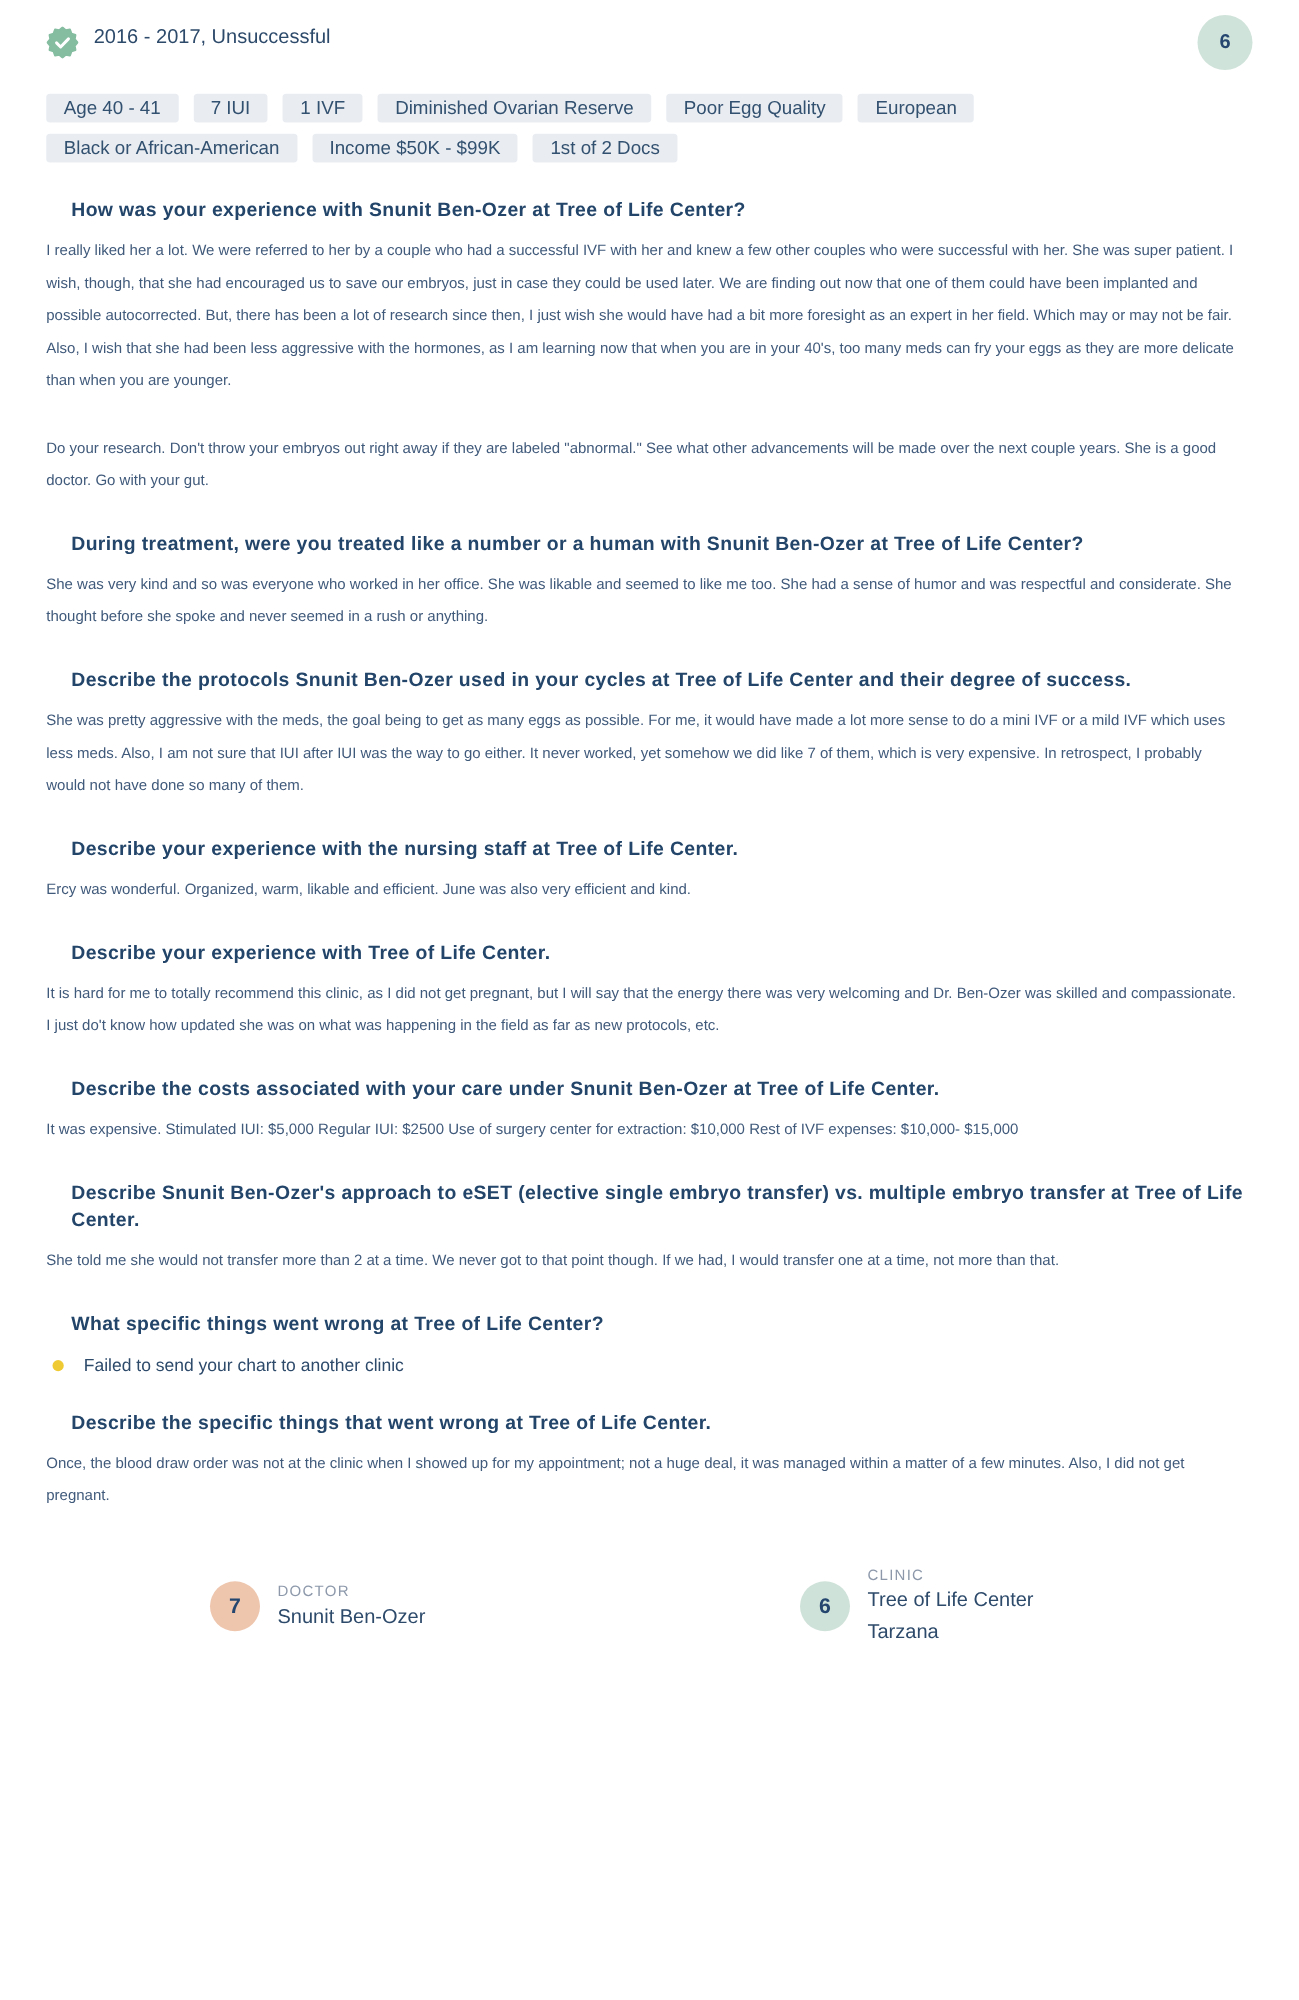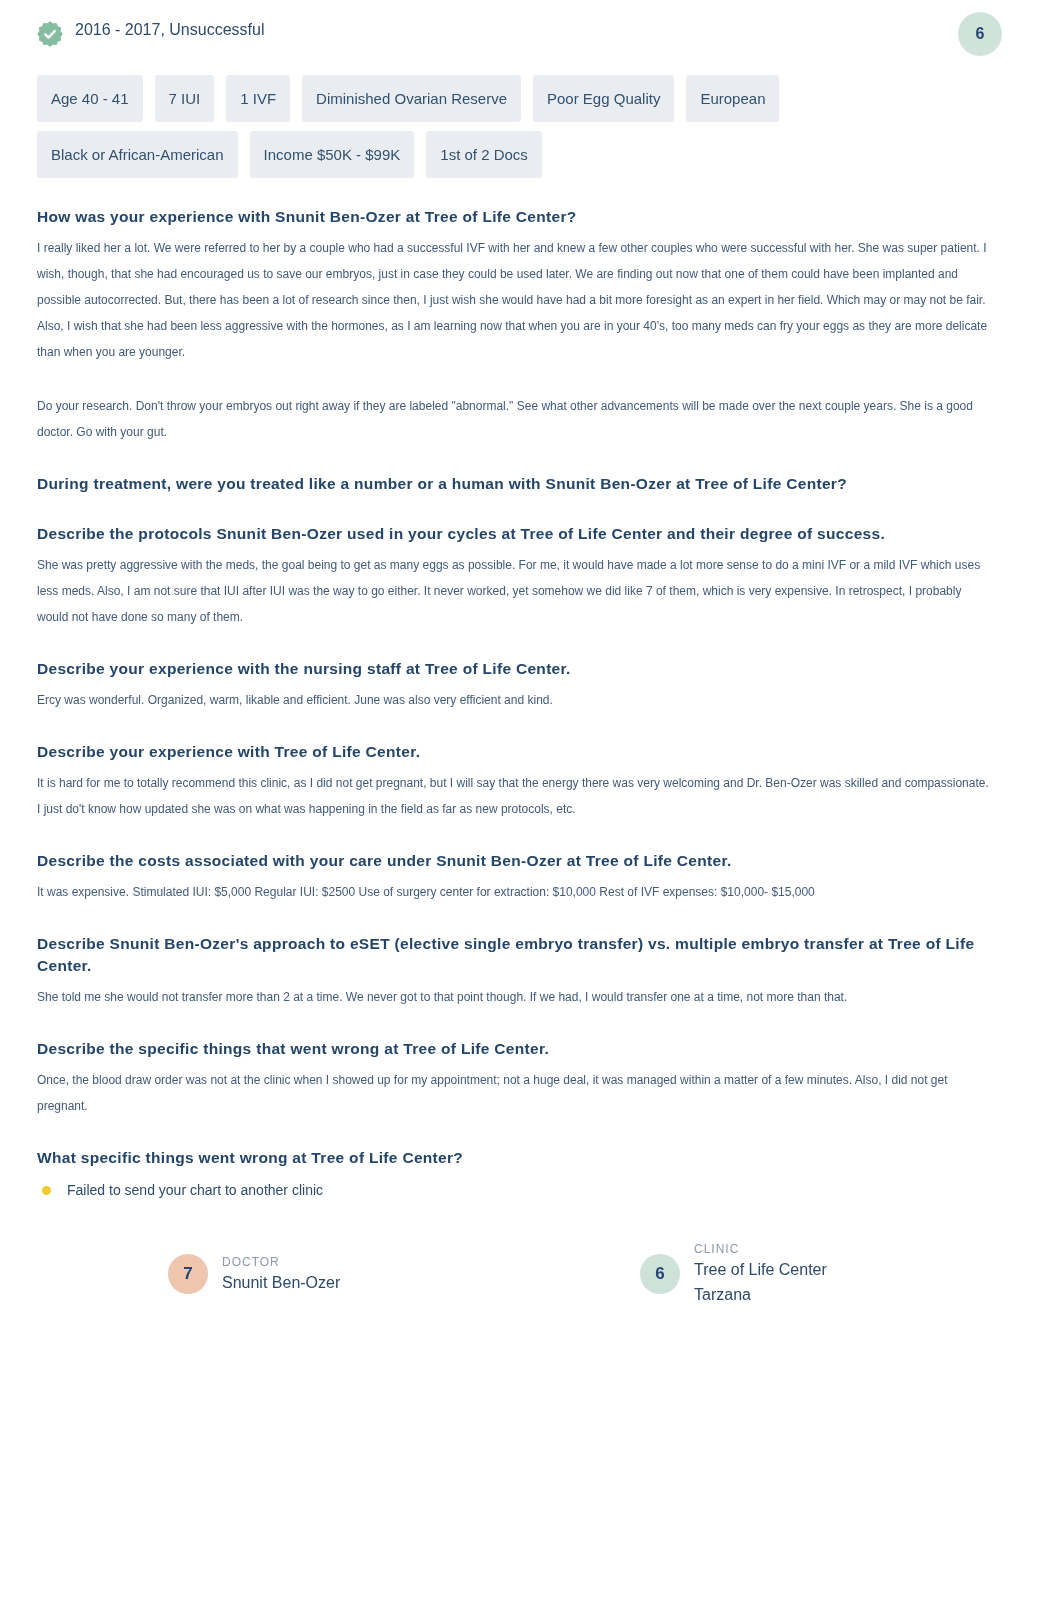--- a/index.html
+++ b/index.html
@@ -20,29 +20,30 @@
     background: #d0e3da; color: #24466f;
     display: flex; align-items: center; justify-content: center;
     font-size: 16px; font-weight: bold;
   }
 
   
   .tags { margin-top: 19px; display: flex; flex-wrap: wrap; gap: 9px 12px; max-width: 800px; }
   .tag {
     background: #e9edf2; color: #32506f;
     font-size: 15px; line-height: 1;
-    padding: 16px 14px; border-radius: 3px; white-space: nowrap;
+    padding: 4px 14px; border-radius: 3px; white-space: nowrap;
   }
 
   
   .qa { margin-top: 28px; }
   .qa h3 {
     font-size: 15.5px; font-weight: bold; color: #234569;
     line-height: 22px; letter-spacing: 0.02em; margin-bottom: 7px;
     max-width: 958px;
+    margin-left: 20px;
   }
   .qa p { font-size: 12px; line-height: 26px; color: #405a7b; max-width: 958px; }
 
   .issue-row { display: flex; align-items: center; gap: 16px; margin-top: 13px; padding-left: 5px; }
   .dot { width: 9px; height: 9px; border-radius: 50%; background: #f0ca32; flex: 0 0 auto; }
   .issue-row span:last-child { font-size: 14px; color: #2d4a6b; }
 
   
   .footer { margin-top: 44px; display: flex; padding-left: 131px; }
   .f-block { display: flex; align-items: center; gap: 14px; }
@@ -92,20 +93,21 @@
     <h3>How was your experience with Snunit Ben-Ozer at Tree of Life Center?</h3>
     <p>I really liked her a lot. We were referred to her by a couple who had a successful IVF with her and knew a few other couples who were successful with her. She was super patient. I wish, though, that she had encouraged us to save our embryos, just in case they could be used later. We are finding out now that one of them could have been implanted and possible autocorrected. But, there has been a lot of research since then, I just wish she would have had a bit more foresight as an expert in her field. Which may or may not be fair. Also, I wish that she had been less aggressive with the hormones, as I am learning now that when you are in your 40's, too many meds can fry your eggs as they are more delicate than when you are younger.</p>
   </section>
 
   <section class="qa">
     <p>Do your research. Don't throw your embryos out right away if they are labeled "abnormal." See what other advancements will be made over the next couple years. She is a good doctor. Go with your gut.</p>
   </section>
 
   <section class="qa">
     <h3>During treatment, were you treated like a number or a human with Snunit Ben-Ozer at Tree of Life Center?</h3>
+    <p>She was very kind and so was everyone who worked in her office. She was likable and seemed to like me too. She had a sense of humor and was respectful and considerate. She thought before she spoke and never seemed in a rush or anything.</p>
   </section>
 
   <section class="qa">
     <h3>Describe the protocols Snunit Ben-Ozer used in your cycles at Tree of Life Center and their degree of success.</h3>
     <p>She was pretty aggressive with the meds, the goal being to get as many eggs as possible. For me, it would have made a lot more sense to do a mini IVF or a mild IVF which uses less meds. Also, I am not sure that IUI after IUI was the way to go either. It never worked, yet somehow we did like 7 of them, which is very expensive. In retrospect, I probably would not have done so many of them.</p>
   </section>
 
   <section class="qa">
     <h3>Describe your experience with the nursing staff at Tree of Life Center.</h3>
     <p>Ercy was wonderful. Organized, warm, likable and efficient. June was also very efficient and kind.</p>
@@ -120,30 +122,30 @@
     <h3>Describe the costs associated with your care under Snunit Ben-Ozer at Tree of Life Center.</h3>
     <p>It was expensive. Stimulated IUI: $5,000 Regular IUI: $2500 Use of surgery center for extraction: $10,000 Rest of IVF expenses: $10,000- $15,000</p>
   </section>
 
   <section class="qa">
     <h3>Describe Snunit Ben-Ozer's approach to eSET (elective single embryo transfer) vs. multiple embryo transfer at Tree of Life Center.</h3>
     <p>She told me she would not transfer more than 2 at a time. We never got to that point though. If we had, I would transfer one at a time, not more than that.</p>
   </section>
 
   <section class="qa">
-    <h3>Describe the specific things that went wrong at Tree of Life Center.</h3>
-    <p>Once, the blood draw order was not at the clinic when I showed up for my appointment; not a huge deal, it was managed within a matter of a few minutes. Also, I did not get pregnant.</p>
-  </section>
-
-  <section class="qa">
     <h3>What specific things went wrong at Tree of Life Center?</h3>
     <div class="issue-row">
       <span class="dot"></span>
       <span>Failed to send your chart to another clinic</span>
     </div>
+  </section>
+
+  <section class="qa">
+    <h3>Describe the specific things that went wrong at Tree of Life Center.</h3>
+    <p>Once, the blood draw order was not at the clinic when I showed up for my appointment; not a huge deal, it was managed within a matter of a few minutes. Also, I did not get pregnant.</p>
   </section>
 
   <footer class="footer">
     <div class="f-block doctor">
       <div class="num-circle salmon">7</div>
       <div class="f-text">
         <span class="f-label">DOCTOR</span>
         <span class="f-name">Snunit Ben-Ozer</span>
       </div>
     </div>

